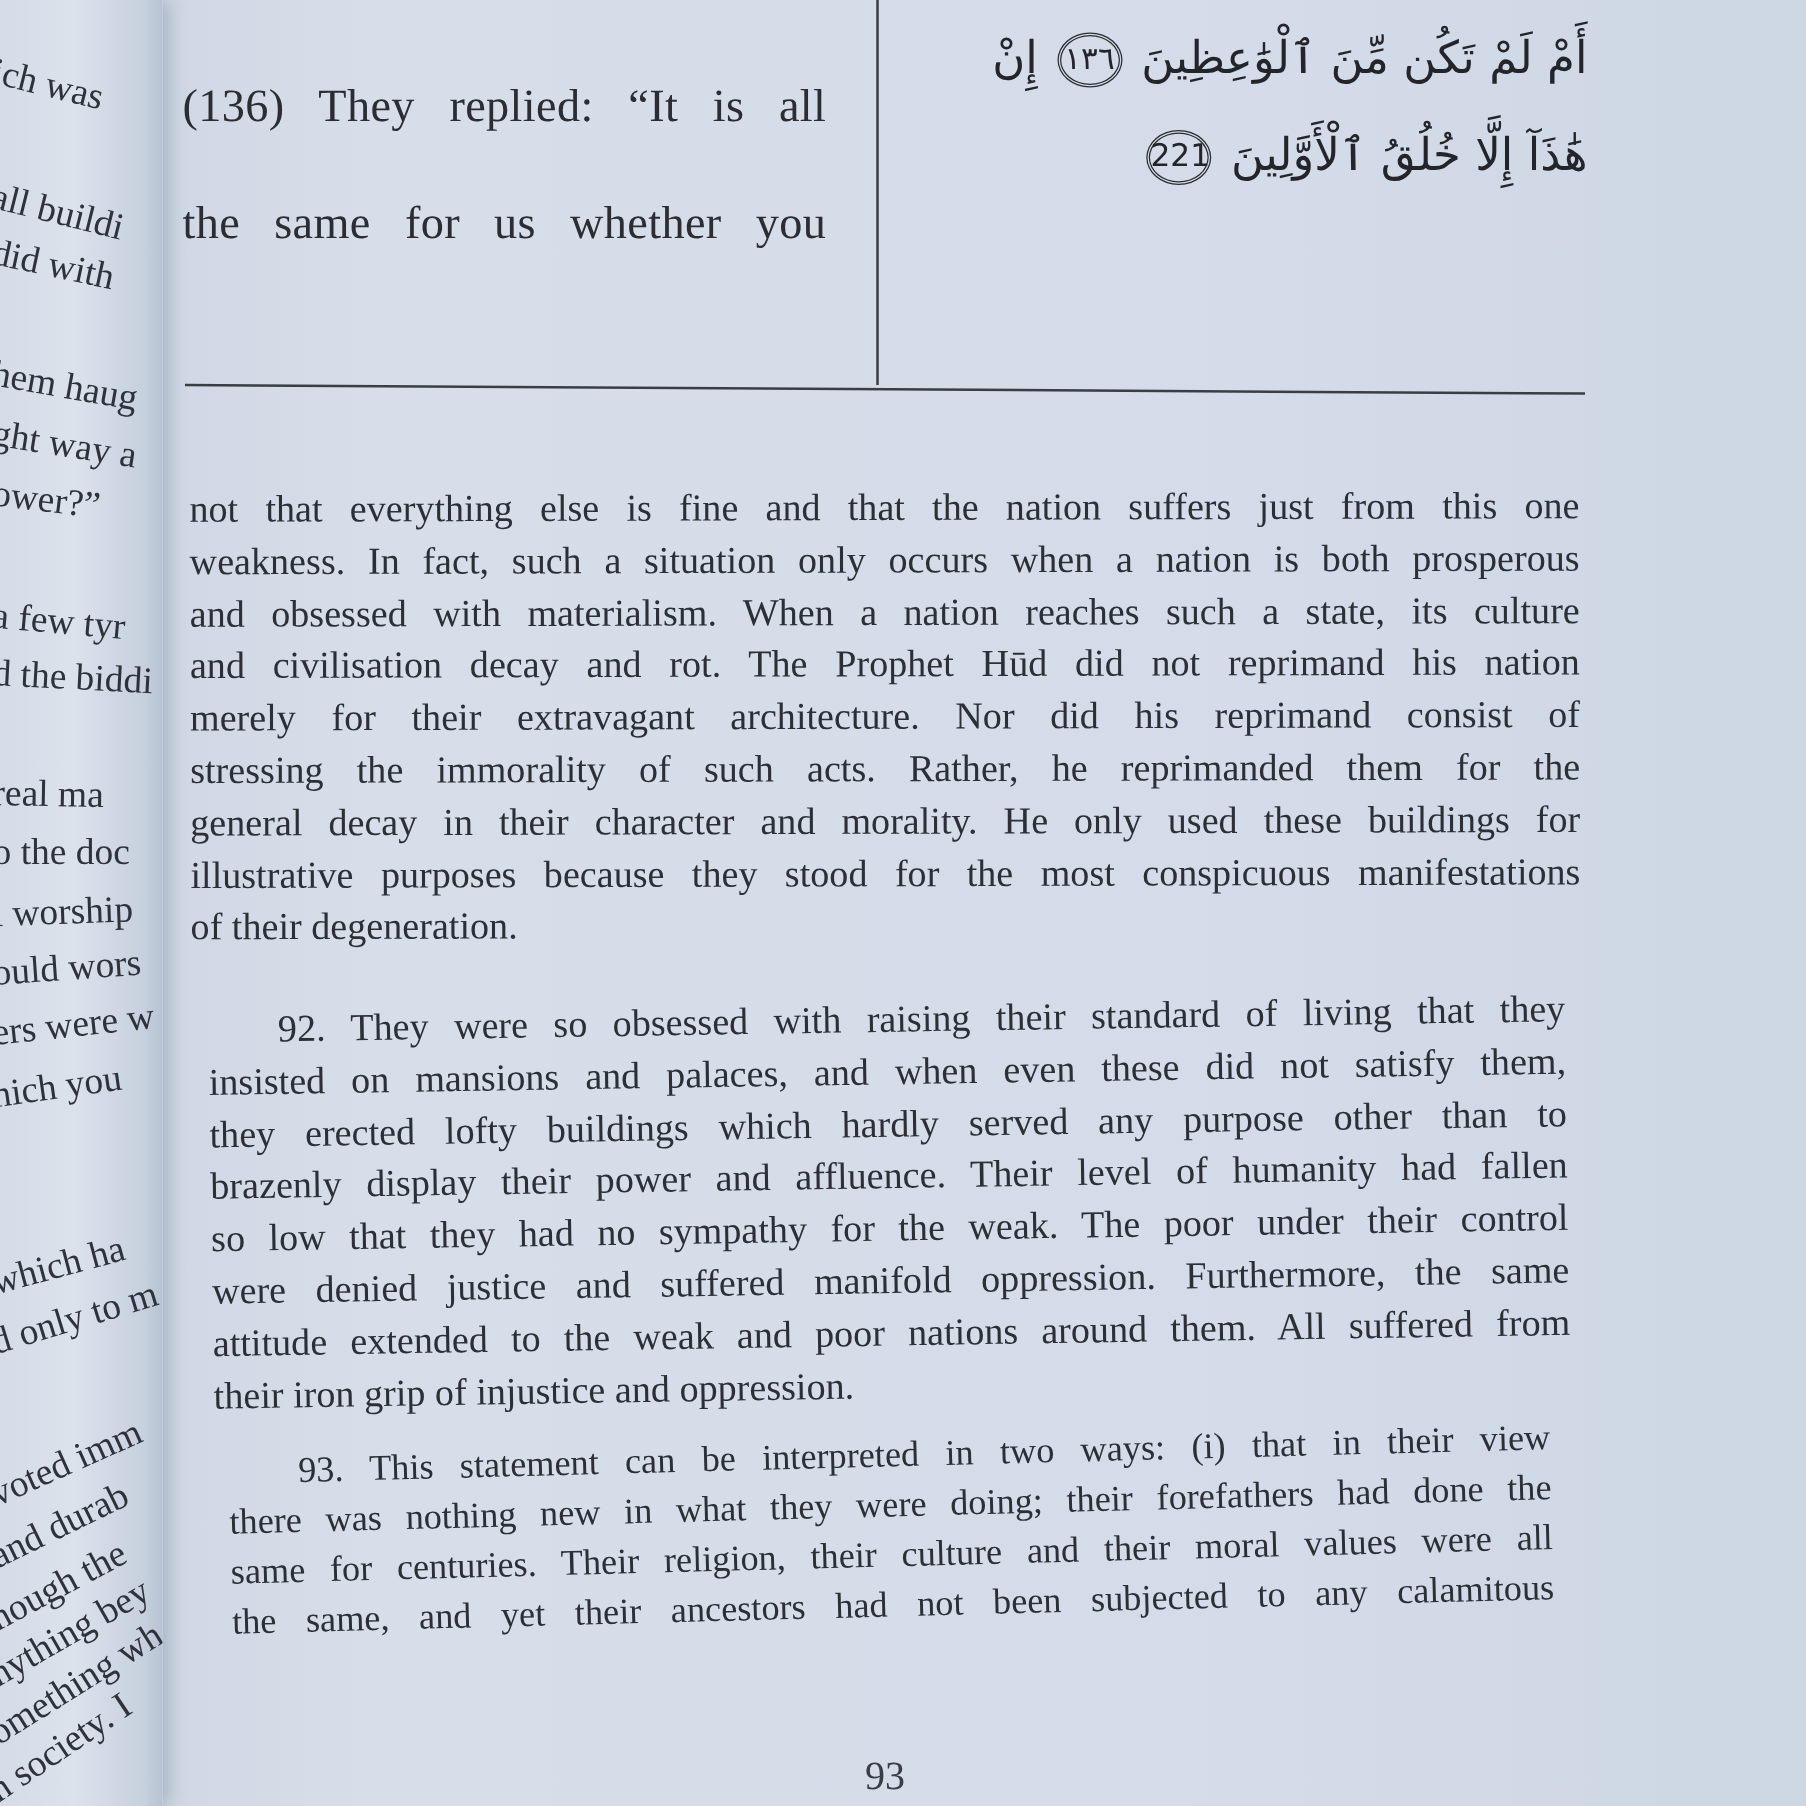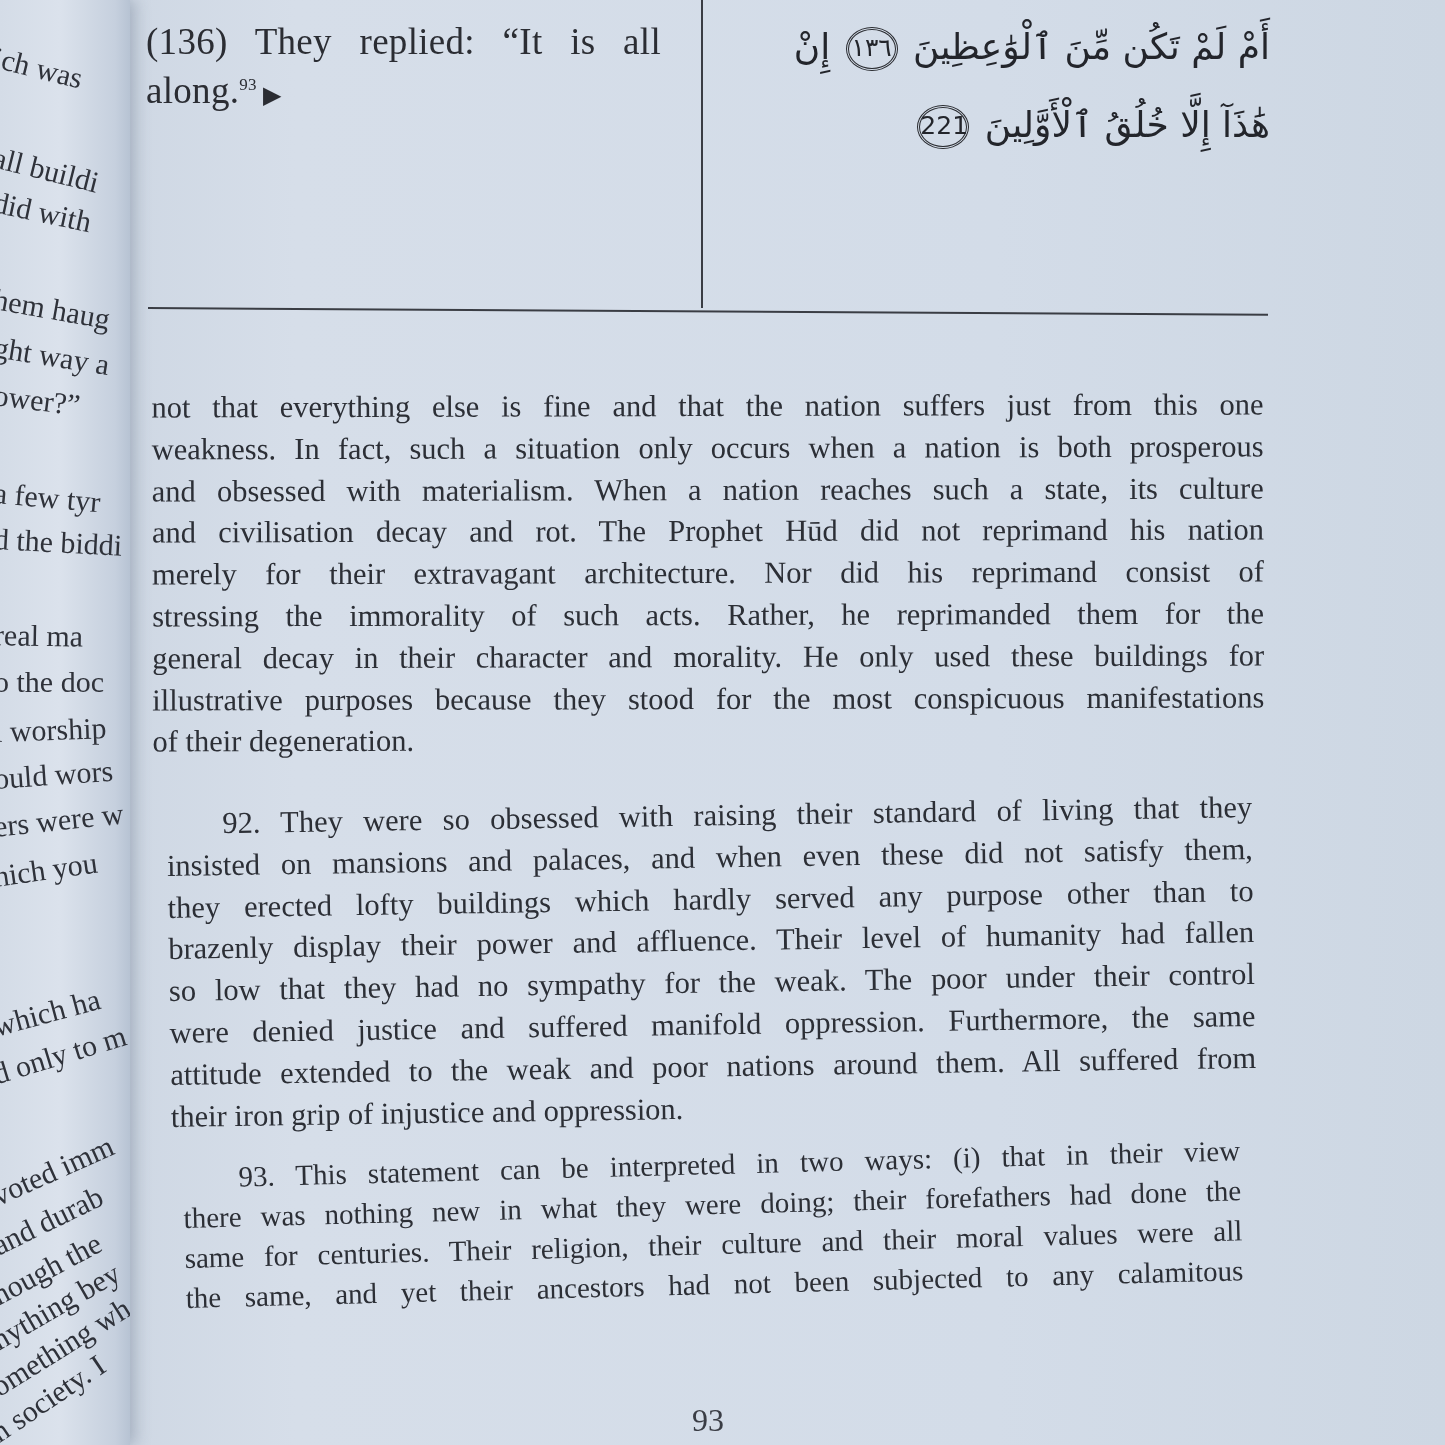--- a/index.html
+++ b/index.html
@@ -21,21 +21,21 @@
   }
   .left-line {
     position:absolute; left:-6px; white-space:nowrap;
     font-size:30px; color:#2f323a; transform-origin:left center;
   }
   .verse-en {
     position:absolute; left:146px; top:18px; width:515px;
     font-size:37px; line-height:48.5px; text-align:justify;
     color:#2b2d33; letter-spacing:0.3px;
   }
-  .verse-en .line { display:block; text-align:justify; text-align-last:justify; white-space:nowrap; }
+  .verse-en .line { display:block; text-align:justify; text-align-last:justify; white-space:nowrap;margin-top:44px; }
   .verse-en .line.last { text-align-last:left; }
   .verse-en sup { font-size:17px; vertical-align:super; line-height:0; }
   .arrow-mark { font-size:24px; margin-left:6px; }
   .col-divider {
     position:absolute; left:701px; top:0; width:2px; height:308px; background:#3a3d44;
   }
   .rule {
     position:absolute; left:148px; top:307px; width:1120px; height:2px; background:#3a3d44;
     transform:rotate(0.35deg); transform-origin:left center;
   }
@@ -97,21 +97,21 @@
       <div class="left-line" style="top: 1230px; transform: rotate(-26deg);"> and durab</div>
       <div class="left-line" style="top: 1280px; transform: rotate(-28deg);">hough the</div>
       <div class="left-line" style="top: 1325px; transform: rotate(-30deg);">nything bey</div>
       <div class="left-line" style="top: 1372px; transform: rotate(-32deg);">omething wh</div>
       <div class="left-line" style="top: 1418px; transform: rotate(-34deg);">n society. I</div>
     </div>
 </div>
 
 <div class="verse-en">
   <span class="line">(136) They replied: “It is all</span>
-  <span class="line last"><span>along.</span><sup>93</sup><span class="arrow-mark">▶</span></span>
+  <span class="line">the same for us whether you</span>
 </div>
 
 <div class="col-divider"></div>
 
 <div class="verse-ar">
   <div>
     <span>أَمْ لَمْ تَكُن مِّنَ ٱلْوَٰعِظِينَ</span>
     <span class="ayah-mark">١٣٦</span>
     <span>إِنْ</span>
   </div>

